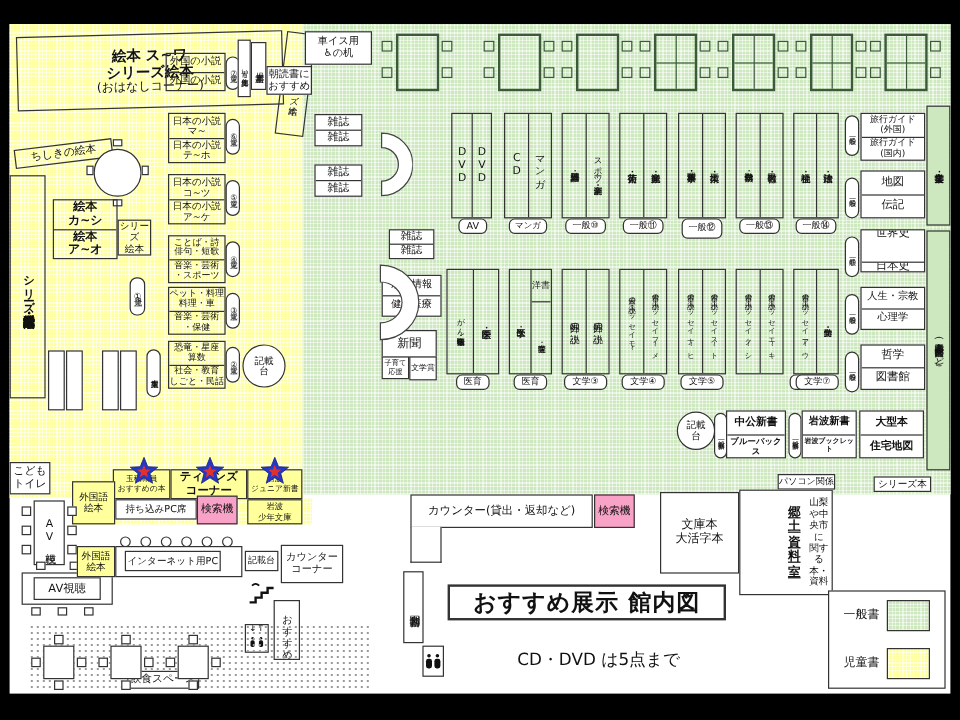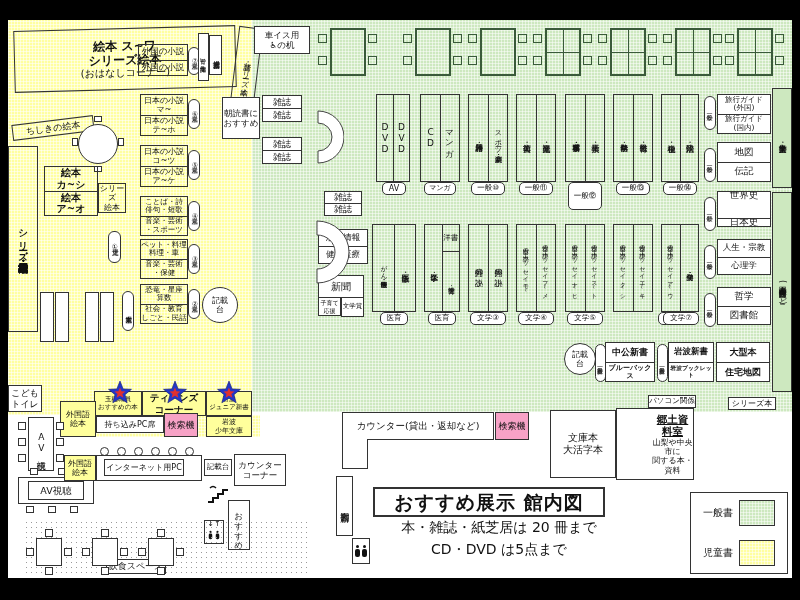--- a/index.html
+++ b/index.html
@@ -160,21 +160,21 @@
     <span>記載
 台</span>
   </div>
 
   <div class="bx" style="left:190px;top:13px;width:11px;height:48px;">
     <span class="vt" style="font-size:6px;">青い鳥文庫・他</span>
   </div>
   <div class="bx" style="left:201px;top:15px;width:13px;height:40px;">
     <span class="vt" style="font-size:7.5px;">児童新書</span>
   </div>
-  <div class="bx" style="left:214px;top:35px;width:38px;height:42px;font-size:8.5px;margin-top:42px;">
+  <div class="bx" style="left:214px;top:35px;width:38px;height:24px;font-size:8.5px;">
     <span>朝読書に
 おすすめ</span>
   </div>
 
   <div class="bx" style="left:0;top:365px;width:34px;height:27px;font-size:9px;">
     <span>こども
 トイレ</span>
   </div>
 
   <div class="bx yl" style="left:86px;top:371px;width:48px;height:25px;font-size:6.5px;">
@@ -313,21 +313,21 @@
   <div class="bx shelf tr" style="left:508px;top:74px;width:40px;height:88px;">
     <div class="col"><span class="vt" style="font-size:8px;">芸術・美術</span></div>
     <div class="col"><span class="vt" style="font-size:8px;">観光・産業</span></div>
   </div>
   <div class="bx hcap" style="left:511px;top:162px;width:34px;height:13px;font-size:7.5px;"><span>一般⑪</span></div>
 
   <div class="bx shelf tr" style="left:557px;top:74px;width:40px;height:88px;">
     <div class="col"><span class="vt" style="font-size:7.5px;">手芸・料理・家事</span></div>
     <div class="col"><span class="vt" style="font-size:8px;">技術・工業</span></div>
   </div>
-  <div class="bx hcap" style="left:560px;top:162px;width:34px;height:28px;font-size:7.5px;text-align:center;"><span>一般⑫</span></div>
+  <div class="bx hcap" style="left:560px;top:162px;width:34px;height:17px;font-size:7.5px;text-align:center;"><span>一般⑫</span></div>
 
   <div class="bx shelf tr" style="left:605px;top:74px;width:40px;height:88px;">
     <div class="col"><span class="vt" style="font-size:7.5px;">数学・自然科学</span></div>
     <div class="col"><span class="vt" style="font-size:8px;">民俗・教育</span></div>
   </div>
   <div class="bx hcap" style="left:608px;top:162px;width:34px;height:13px;font-size:7.5px;"><span>一般⑬</span></div>
 
   <div class="bx shelf tr" style="left:653px;top:74px;width:38px;height:88px;">
     <div class="col"><span class="vt" style="font-size:8px;">税金・福祉</span></div>
     <div class="col"><span class="vt" style="font-size:8px;">政治・法律</span></div>
@@ -444,38 +444,35 @@
   </div>
   <div class="bx" style="left:334px;top:419px;width:26px;height:30px;border-top:none;"></div>
   <div class="bx pk" style="left:487px;top:392px;width:34px;height:28px;font-size:9px;">
     <span>検索機</span>
   </div>
 
   <div class="bx fill-g" style="left:542px;top:390px;width:66px;height:68px;font-size:10px;">
     <span>文庫本
 大活字本</span>
   </div>
-  <div class="bx fill-g" style="left:608px;top:388px;width:78px;height:72px;flex-direction:column;padding-left:35px;">
+  <div class="bx fill-g" style="left:608px;top:388px;width:78px;height:88px;flex-direction:row;padding-left:35px;">
     <span class="b ul" style="font-size:10.5px;">郷土資料室</span>
     <span style="font-size:8px;white-space:pre-line;">山梨や中央市に
 関する本・資料</span>
   </div>
 
   <div class="bx" style="left:328px;top:456px;width:17px;height:60px;">
     <span class="vt" style="font-size:9px;">新刊図書</span>
   </div>
   <div class="bx" style="left:344px;top:518px;width:18px;height:26px;">
     <span class="psn"></span><span class="psn"></span>
   </div>
 
   <div class="bx" style="left:365px;top:467px;width:232px;height:30px;border-width:2px;">
     <span class="b" style="font-size:19px;letter-spacing:1px;">おすすめ展示 館内図</span>
-  </div>
-  <div class="abs" style="left:365px;top:499px;width:252px;height:18px;text-align:center;font-size:14px;">
-    <span>本・雑誌・紙芝居は 20 冊まで</span>
   </div>
   <div class="abs" style="left:365px;top:521px;width:252px;height:20px;text-align:center;font-size:14px;">
     <span>CD・DVD は5点まで</span>
   </div>
 
   <div class="bx" style="left:682px;top:472px;width:98px;height:82px;flex-direction:column;justify-content:space-around;background:#fff;">
     <div style="display:flex;align-items:center;gap:6px;">
       <span style="font-size:10px;">一般書</span>
       <span class="fill-g" style="display:inline-block;width:34px;height:24px;border:1px solid #333;"></span>
     </div>

